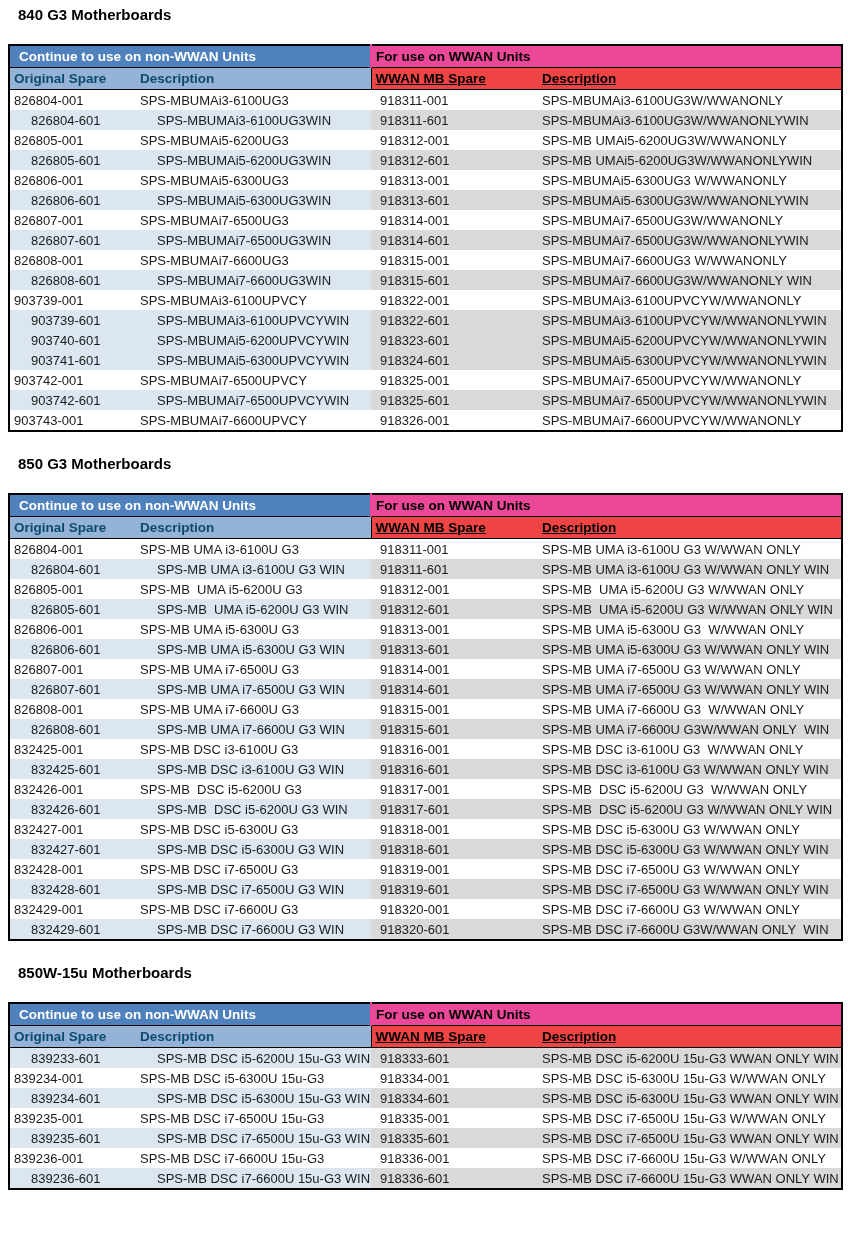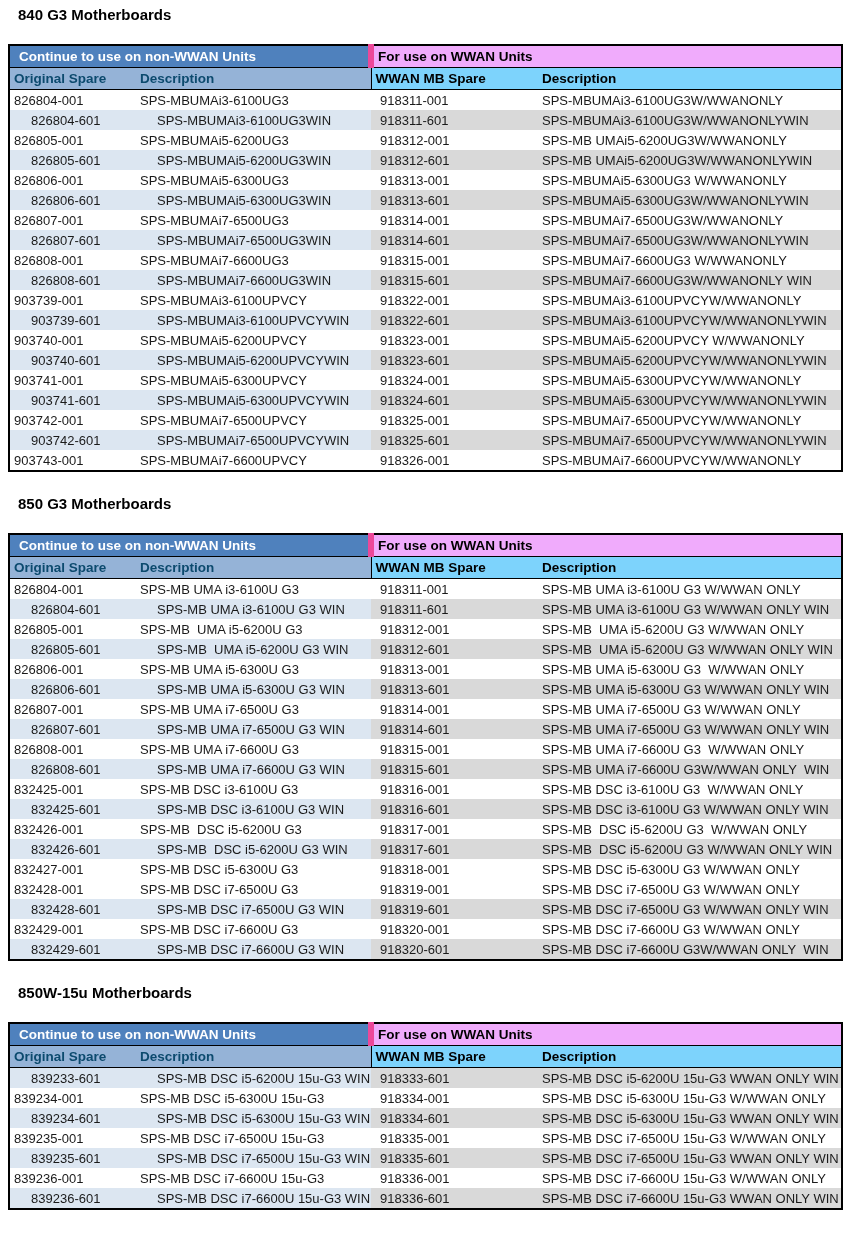--- a/index.html
+++ b/index.html
@@ -45,32 +45,33 @@
     white-space: pre;
     overflow: hidden;
     border-bottom: 1px solid #000000;
   }
   tr.group-row th.group-nonwwan {
     background: #4f81bd;
     color: #ffffff;
     padding-left: 9px;
   }
   tr.group-row th.group-wwan {
-    background: #f0abfc;
+    background: #ec4899;
     color: #000000;
-    border-left: 6px solid #ec4899;
+    border-left: 2px solid #ec4899;
     margin-left: 44px;
   }
   tr.sub-row th.sub-nonwwan {
     background: #95b3d7;
     color: #0c4a6e;
   }
   tr.sub-row th.sub-wwan {
-    background: #7dd3fc;
+    background: #ef4444;
     color: #000000;
+    text-decoration: underline;
   }
   tr.sub-row th.first-wwan {
     border-left: 1px solid #000000;
   }
   td {
     font-size: 13px;
     height: 20px;
     padding: 0 0 0 4px;
     white-space: pre;
     overflow: hidden;
@@ -173,37 +174,25 @@
             <td class="left-half">SPS-MBUMAi3-6100UPVCY</td>
             <td class="right-half wwan-spare">918322-001</td>
             <td class="right-half">SPS-MBUMAi3-6100UPVCYW/WWANONLY</td>
           </tr>
           <tr class="alt">
             <td class="left-half">903739-601</td>
             <td class="left-half">SPS-MBUMAi3-6100UPVCYWIN</td>
             <td class="right-half wwan-spare">918322-601</td>
             <td class="right-half">SPS-MBUMAi3-6100UPVCYW/WWANONLYWIN</td>
           </tr>
-          <tr>
-            <td class="left-half">903740-001</td>
-            <td class="left-half">SPS-MBUMAi5-6200UPVCY</td>
-            <td class="right-half wwan-spare">918323-001</td>
-            <td class="right-half">SPS-MBUMAi5-6200UPVCY W/WWANONLY</td>
-          </tr>
           <tr class="alt">
             <td class="left-half">903740-601</td>
             <td class="left-half">SPS-MBUMAi5-6200UPVCYWIN</td>
             <td class="right-half wwan-spare">918323-601</td>
             <td class="right-half">SPS-MBUMAi5-6200UPVCYW/WWANONLYWIN</td>
-          </tr>
-          <tr>
-            <td class="left-half">903741-001</td>
-            <td class="left-half">SPS-MBUMAi5-6300UPVCY</td>
-            <td class="right-half wwan-spare">918324-001</td>
-            <td class="right-half">SPS-MBUMAi5-6300UPVCYW/WWANONLY</td>
           </tr>
           <tr class="alt">
             <td class="left-half">903741-601</td>
             <td class="left-half">SPS-MBUMAi5-6300UPVCYWIN</td>
             <td class="right-half wwan-spare">918324-601</td>
             <td class="right-half">SPS-MBUMAi5-6300UPVCYW/WWANONLYWIN</td>
           </tr>
           <tr>
             <td class="left-half">903742-001</td>
             <td class="left-half">SPS-MBUMAi7-6500UPVCY</td>
@@ -331,20 +320,26 @@
             <td class="left-half">SPS-MB  DSC i5-6200U G3 WIN</td>
             <td class="right-half wwan-spare">918317-601</td>
             <td class="right-half">SPS-MB  DSC i5-6200U G3 W/WWAN ONLY WIN</td>
           </tr>
           <tr>
             <td class="left-half">832427-001</td>
             <td class="left-half">SPS-MB DSC i5-6300U G3</td>
             <td class="right-half wwan-spare">918318-001</td>
             <td class="right-half">SPS-MB DSC i5-6300U G3 W/WWAN ONLY</td>
           </tr>
+          <tr class="alt">
+            <td class="left-half">832427-601</td>
+            <td class="left-half">SPS-MB DSC i5-6300U G3 WIN</td>
+            <td class="right-half wwan-spare">918318-601</td>
+            <td class="right-half">SPS-MB DSC i5-6300U G3 W/WWAN ONLY WIN</td>
+          </tr>
           <tr>
             <td class="left-half">832428-001</td>
             <td class="left-half">SPS-MB DSC i7-6500U G3</td>
             <td class="right-half wwan-spare">918319-001</td>
             <td class="right-half">SPS-MB DSC i7-6500U G3 W/WWAN ONLY</td>
           </tr>
           <tr class="alt">
             <td class="left-half">832428-601</td>
             <td class="left-half">SPS-MB DSC i7-6500U G3 WIN</td>
             <td class="right-half wwan-spare">918319-601</td>

